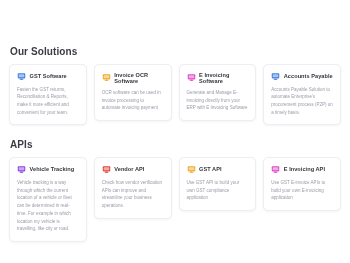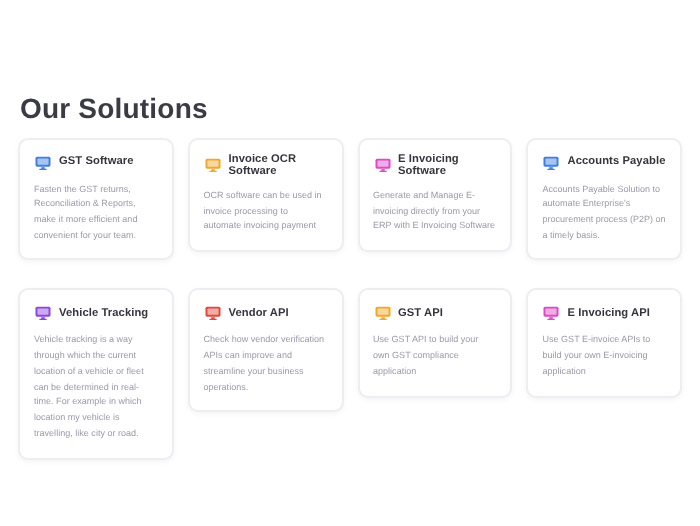--- a/index.html
+++ b/index.html
@@ -18,21 +18,21 @@
     background: #ffffff;
     padding: 0 9px;
     position: relative;
   }
 
   .section { position: relative; }
   .section-solutions { padding-top: 46px; }
   .section-apis { padding-top: 14px; }
 
   .section-title {
-    font-size: 14px;
+    font-size: 10px;
     font-weight: bold;
     color: #3b3b46;
     letter-spacing: 0.1px;
     margin-bottom: 6.5px;
     padding-left: 1px;
   }
 
   .card-grid {
     display: grid;
     grid-template-columns: repeat(4, 1fr);
@@ -136,20 +136,21 @@
           </svg>
           <div class="card-title">Accounts Payable</div>
         </div>
         <div class="card-body">Accounts Payable Solution to automate Enterprise's procurement process (P2P) on a timely basis.</div>
       </div>
 
     </div>
   </div>
 
   <div class="section section-apis">
+    <div class="section-title">APIs</div>
     <div class="card-grid">
 
       <div class="card">
         <div class="card-head">
           <svg class="card-icon" viewBox="0 0 24 24">
             <rect x="2" y="3.5" width="20" height="13.5" rx="2.2" fill="#8b46e0"></rect>
             <rect x="4.6" y="6" width="14.8" height="8.3" rx="1" fill="#ffffff" opacity="0.55"></rect>
             <rect x="9.6" y="17.6" width="4.8" height="2.3" fill="#8b46e0"></rect>
             <rect x="7" y="19.6" width="10" height="1.6" rx="0.8" fill="#8b46e0"></rect>
           </svg>

